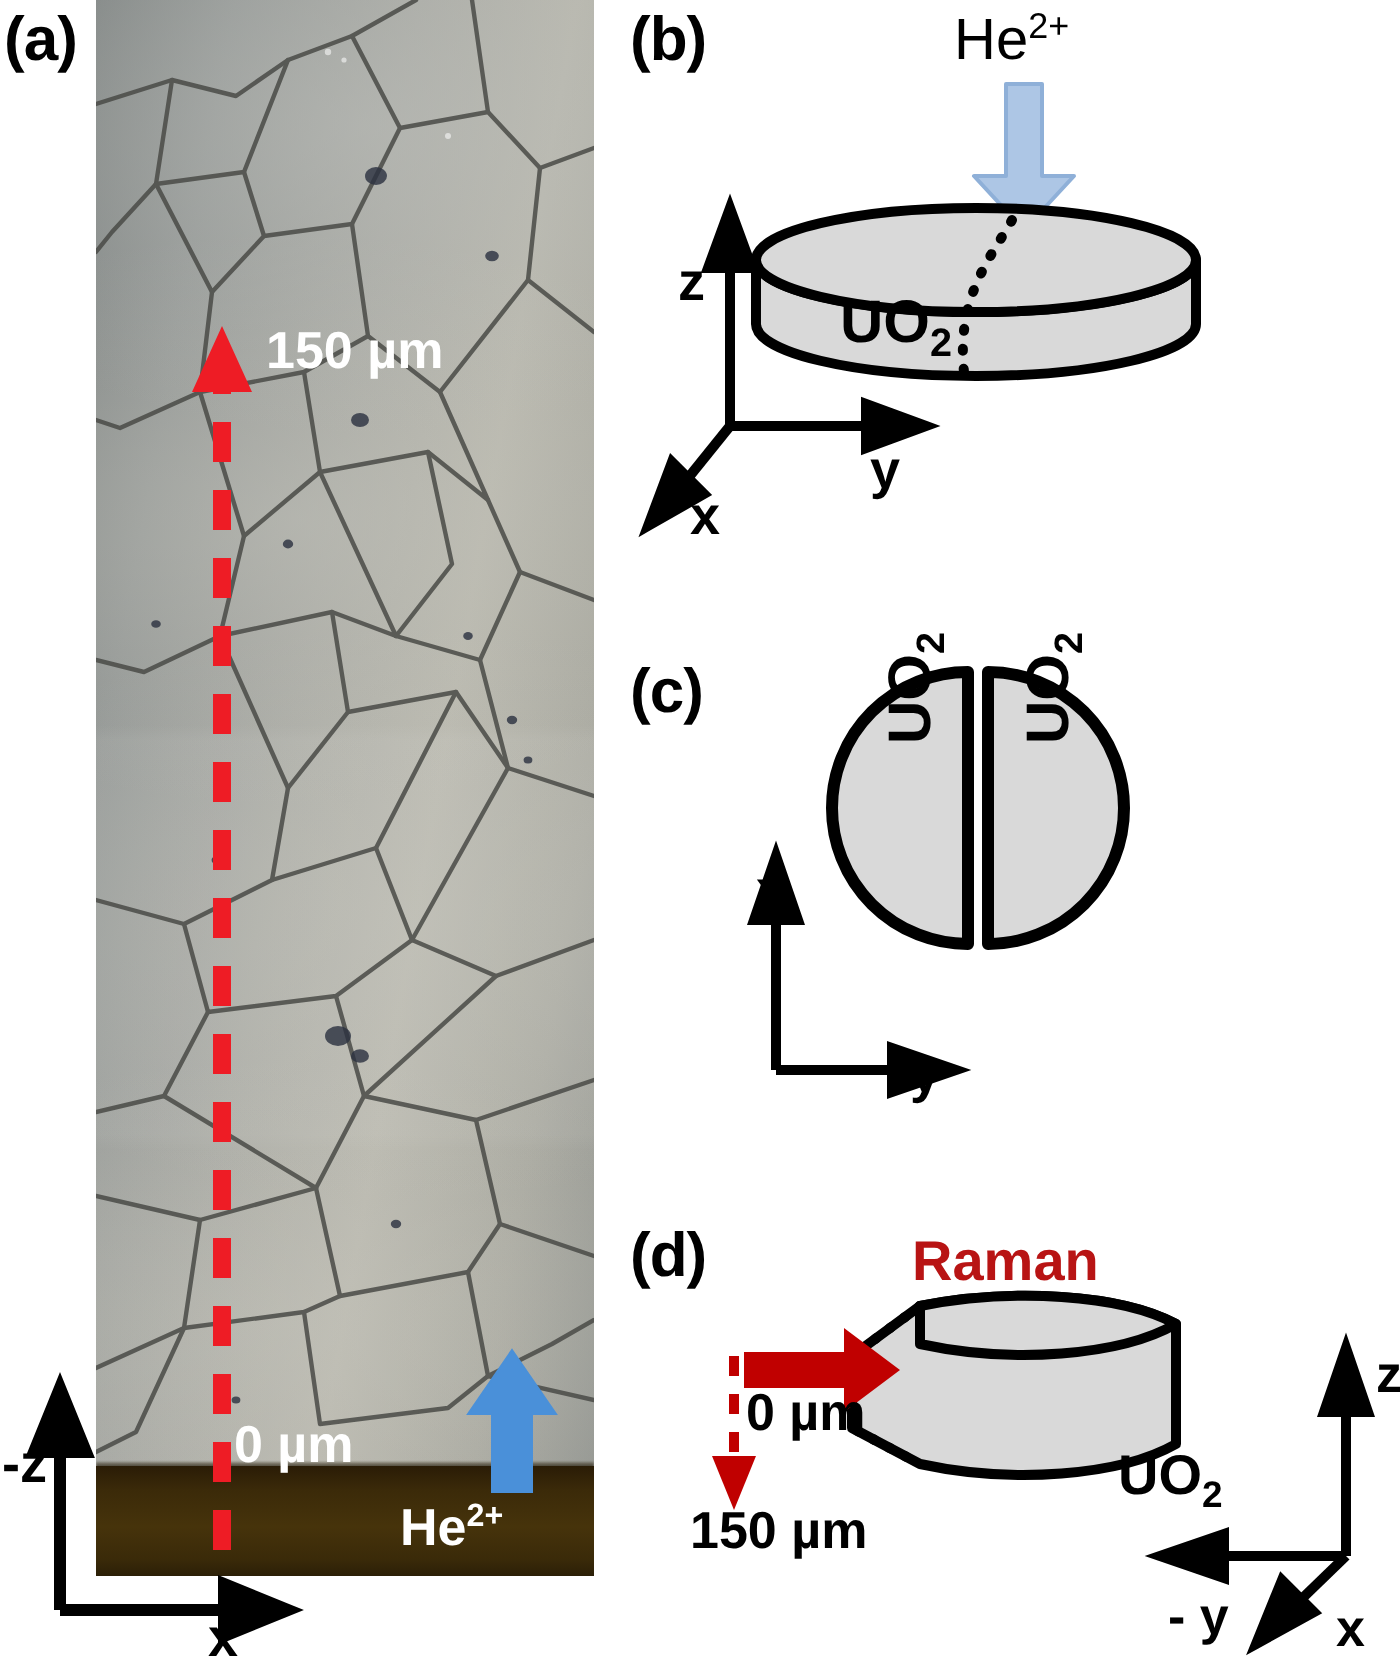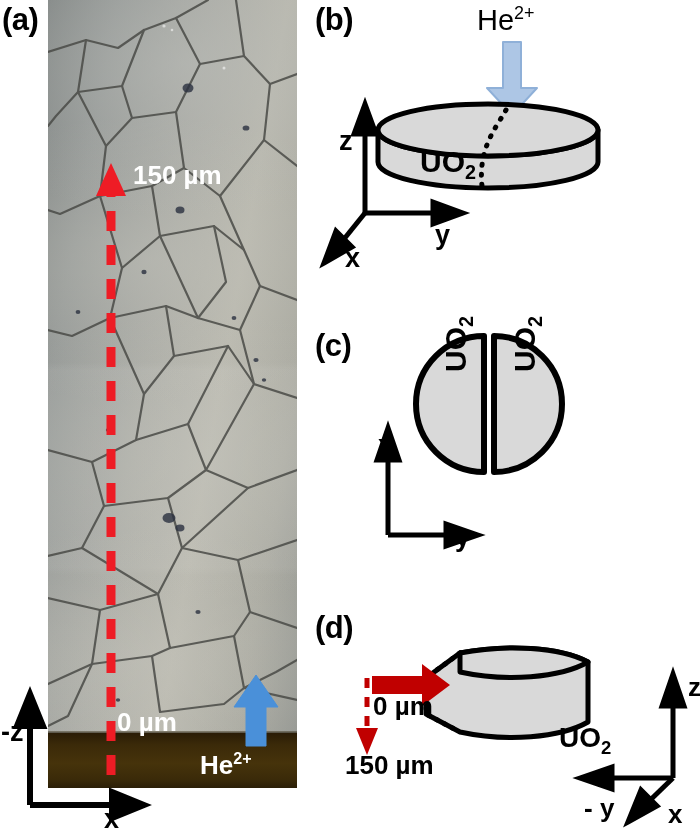--- a/index.html
+++ b/index.html
@@ -356,20 +356,21 @@
       <g stroke="#000000" stroke-width="5" fill="#000000">
         <line x1="363" y1="188" x2="363" y2="104"></line>
         <polygon points="363,84 352,116 374,116"></polygon>
         <line x1="363" y1="188" x2="290" y2="188"></line>
         <polygon points="270,188 302,177 302,199"></polygon>
         <line x1="363" y1="188" x2="332" y2="218"></line>
         <polygon points="318,232 347,216 331,200"></polygon>
       </g>
     </svg>
   </div>
+  <div class="diagram-text" id="label-raman">Raman</div>
   <div class="diagram-text" id="label-0um-d">0 µm</div>
   <div class="diagram-text" id="label-150um-d">150 µm</div>
   <div class="diagram-text" id="label-uo2-d"><span>UO</span><sub>2</sub></div>
   <div class="diagram-text axis-text" id="axis-d-z">z</div>
   <div class="diagram-text axis-text" id="axis-d-y">- y</div>
   <div class="diagram-text axis-text" id="axis-d-x">x</div>
 
 </div>
 
 </body></html>

